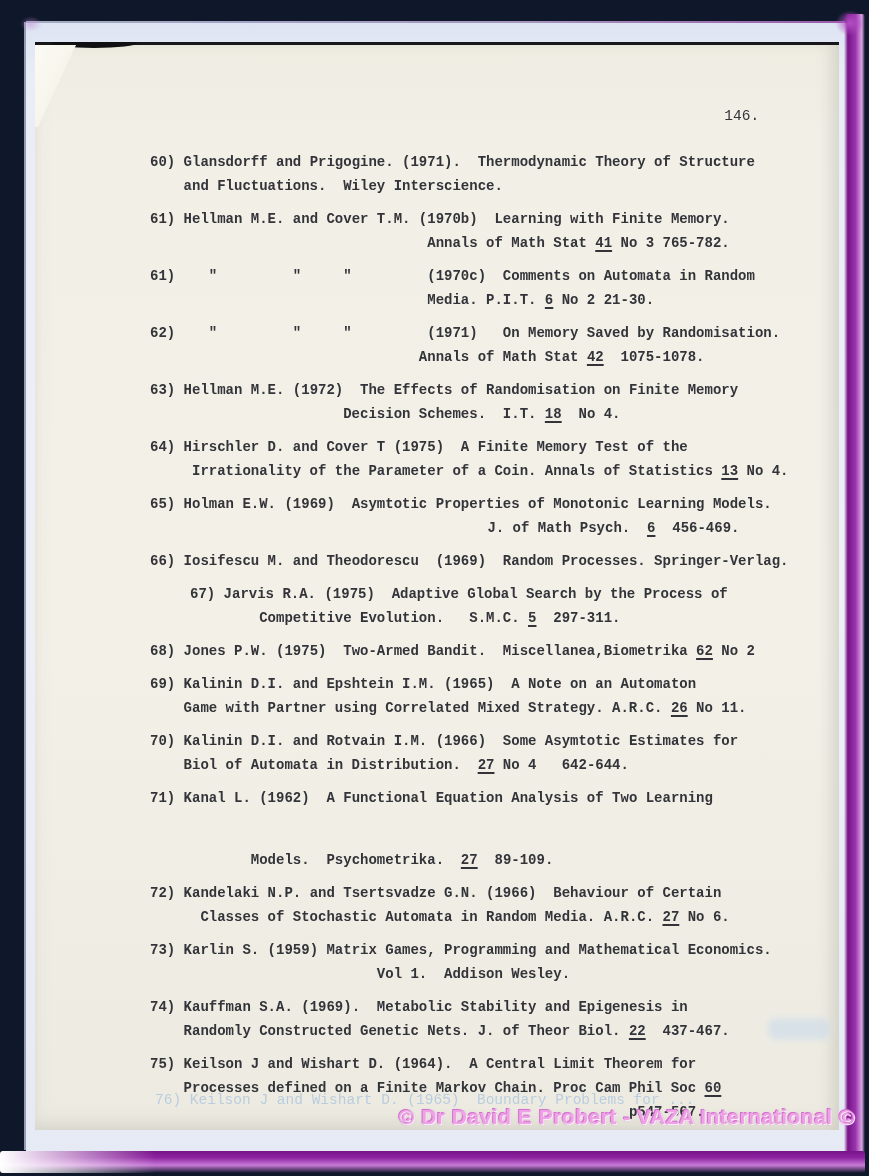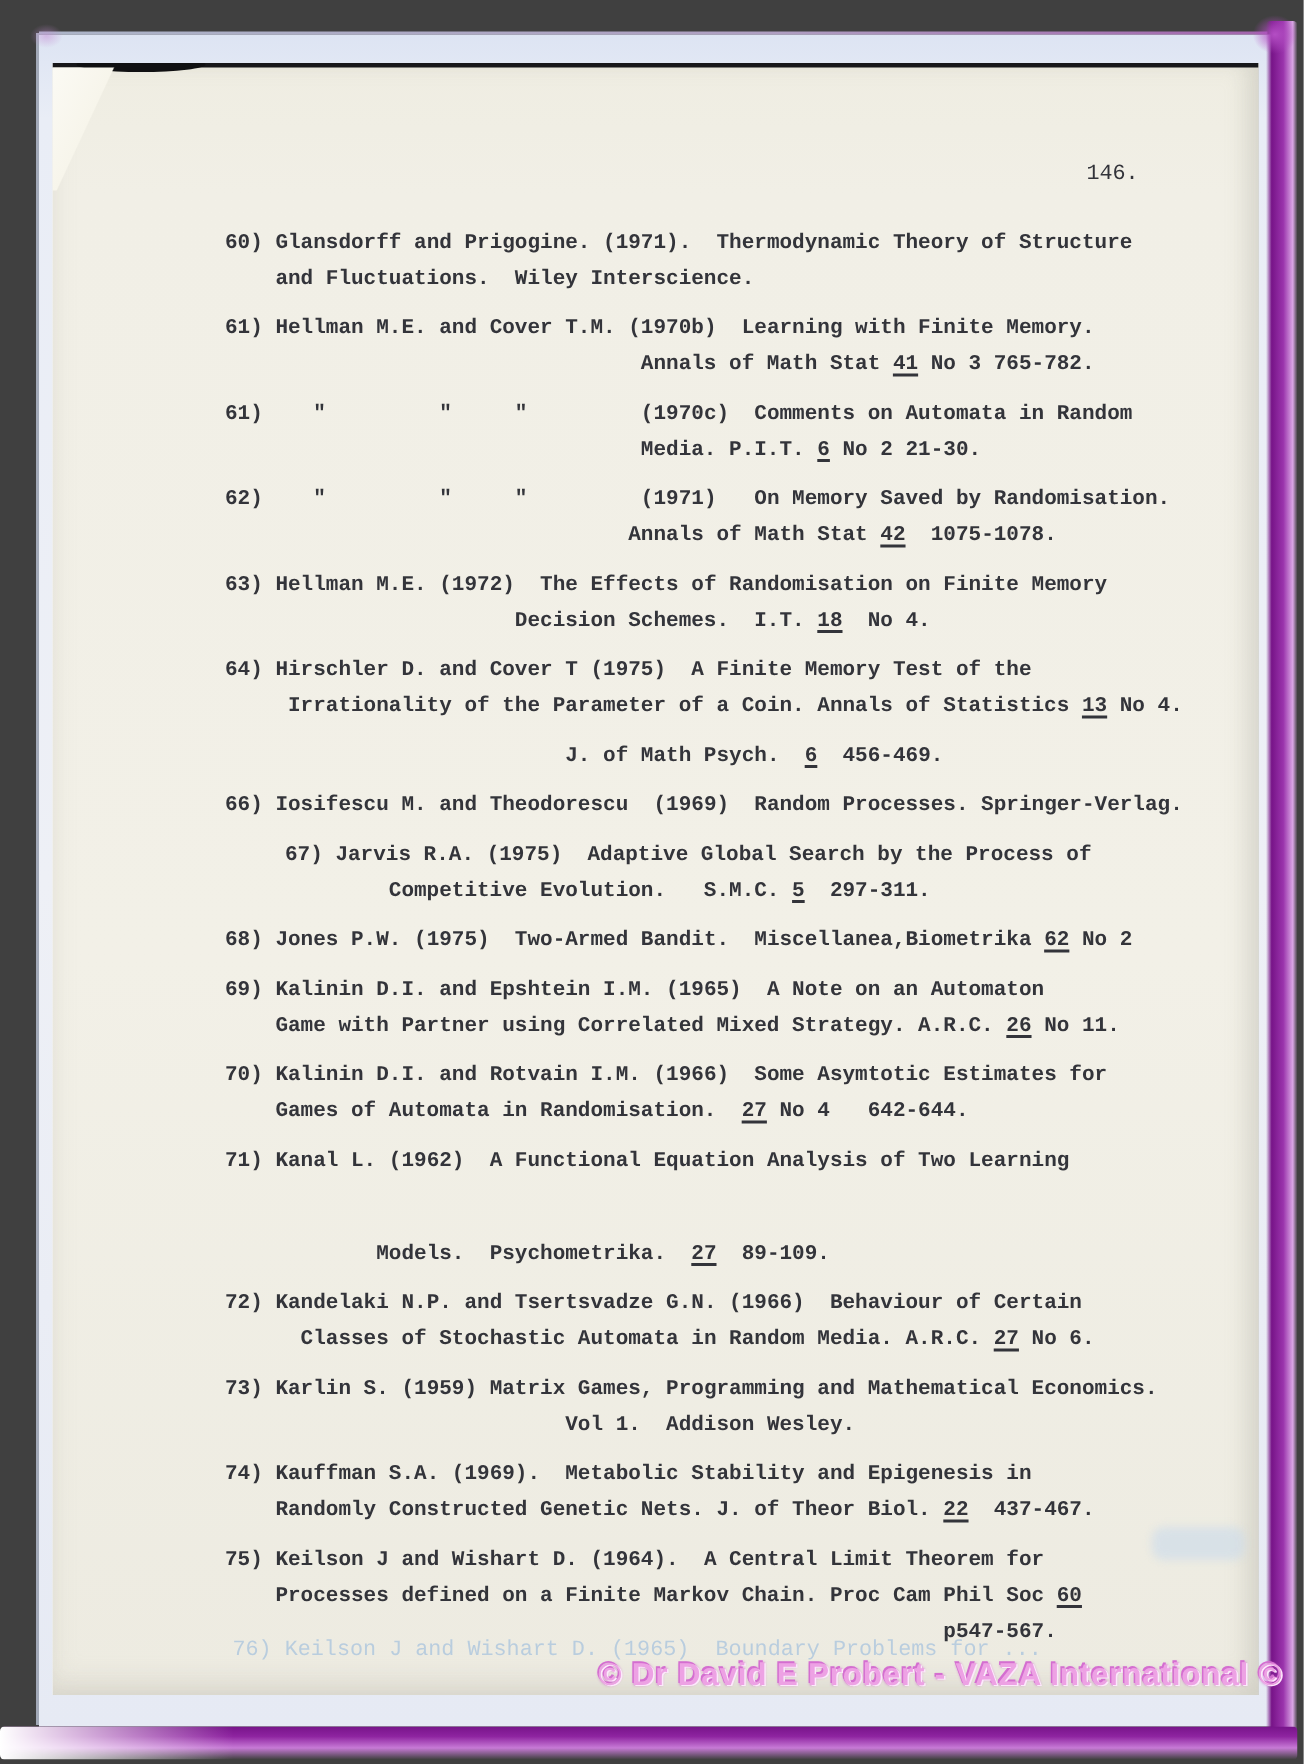--- a/index.html
+++ b/index.html
@@ -10,21 +10,21 @@
     --frame-glow:#d9a6e4;
     --scan-blue:#e9edf6;
     --watermark:#eda2e4;
     --ghost:#adc6de;
   }
   html,body{margin:0;padding:0;}
   body{
     width:869px;height:1176px;overflow:hidden;background:#ffffff;
     font-family:"Liberation Mono","DejaVu Sans Mono",monospace;
   }
-  .canvas{position:relative;width:869px;height:1176px;background:#404040;overflow:hidden;}
+  .canvas{position:relative;width:869px;height:1176px;background:#0f172a;overflow:hidden;}
 
   
   .scan-bg{
     position:absolute;left:26px;top:23px;right:10px;bottom:25px;
     background:linear-gradient(180deg,#dde4f3 0%, #e9edf6 5%, #eef0f6 50%, #e6eaf4 100%);
   }
 
   
   .paper{
     position:absolute;left:35px;top:42px;width:804px;height:1088px;
@@ -140,39 +140,40 @@
         </div>
         <div class="ref-entry">
           <div class="ref-line" style="padding-left: 0ch;"><span>63) Hellman M.E. (1972)  The Effects of Randomisation on Finite Memory</span></div>
           <div class="ref-line" style="padding-left: 23ch;"><span>Decision Schemes.  I.T. </span><span class="u">18</span><span>  No 4.</span></div>
         </div>
         <div class="ref-entry">
           <div class="ref-line" style="padding-left: 0ch;"><span>64) Hirschler D. and Cover T (1975)  A Finite Memory Test of the</span></div>
           <div class="ref-line" style="padding-left: 5ch;"><span>Irrationality of the Parameter of a Coin. Annals of Statistics </span><span class="u">13</span><span> No 4.</span></div>
         </div>
         <div class="ref-entry">
-          <div class="ref-line" style="padding-left: 27ch;"><span>J. of Math Psych.  </span><span class="u">6</span><span>  456-469.</span></div>
+          <div class="ref-line" style="padding-left: 0ch;"><span>65) Holman E.W. (1969)  Asymtotic Properties of Monotonic Learning Models.</span></div>
+          <div class="ref-line" style="padding-left: 27ch; text-align: center;"><span>J. of Math Psych.  </span><span class="u">6</span><span>  456-469.</span></div>
         </div>
         <div class="ref-entry">
           <div class="ref-line" style="padding-left: 0ch;"><span>66) Iosifescu M. and Theodorescu  (1969)  Random Processes. Springer-Verlag.</span></div>
         </div>
         <div class="ref-entry">
           <div class="ref-line" style="padding-left: 0ch; margin-left: 40px;"><span>67) Jarvis R.A. (1975)  Adaptive Global Search by the Process of</span></div>
           <div class="ref-line" style="padding-left: 13ch;"><span>Competitive Evolution.   S.M.C. </span><span class="u">5</span><span>  297-311.</span></div>
         </div>
         <div class="ref-entry">
           <div class="ref-line" style="padding-left: 0ch;"><span>68) Jones P.W. (1975)  Two-Armed Bandit.  Miscellanea,Biometrika </span><span class="u">62</span><span> No 2</span></div>
         </div>
         <div class="ref-entry">
           <div class="ref-line" style="padding-left: 0ch;"><span>69) Kalinin D.I. and Epshtein I.M. (1965)  A Note on an Automaton</span></div>
           <div class="ref-line" style="padding-left: 4ch;"><span>Game with Partner using Correlated Mixed Strategy. A.R.C. </span><span class="u">26</span><span> No 11.</span></div>
         </div>
         <div class="ref-entry">
           <div class="ref-line" style="padding-left: 0ch;"><span>70) Kalinin D.I. and Rotvain I.M. (1966)  Some Asymtotic Estimates for</span></div>
-          <div class="ref-line" style="padding-left: 4ch;"><span>Games of Automata in Randomisation.  </span><span class="u">27</span><span> No 4   642-644.</span></div>
+          <div class="ref-line" style="padding-left: 4ch;"><span>Biol of Automata in Distribution.  </span><span class="u">27</span><span> No 4   642-644.</span></div>
         </div>
         <div class="ref-entry">
           <div class="ref-line" style="padding-left: 0ch;"><span>71) Kanal L. (1962)  A Functional Equation Analysis of Two Learning</span></div>
           <div class="ref-line" style="padding-left: 12ch; margin-top: 38px;"><span>Models.  Psychometrika.  </span><span class="u">27</span><span>  89-109.</span></div>
         </div>
         <div class="ref-entry">
           <div class="ref-line" style="padding-left: 0ch;"><span>72) Kandelaki N.P. and Tsertsvadze G.N. (1966)  Behaviour of Certain</span></div>
           <div class="ref-line" style="padding-left: 6ch;"><span>Classes of Stochastic Automata in Random Media. A.R.C. </span><span class="u">27</span><span> No 6.</span></div>
         </div>
         <div class="ref-entry">

